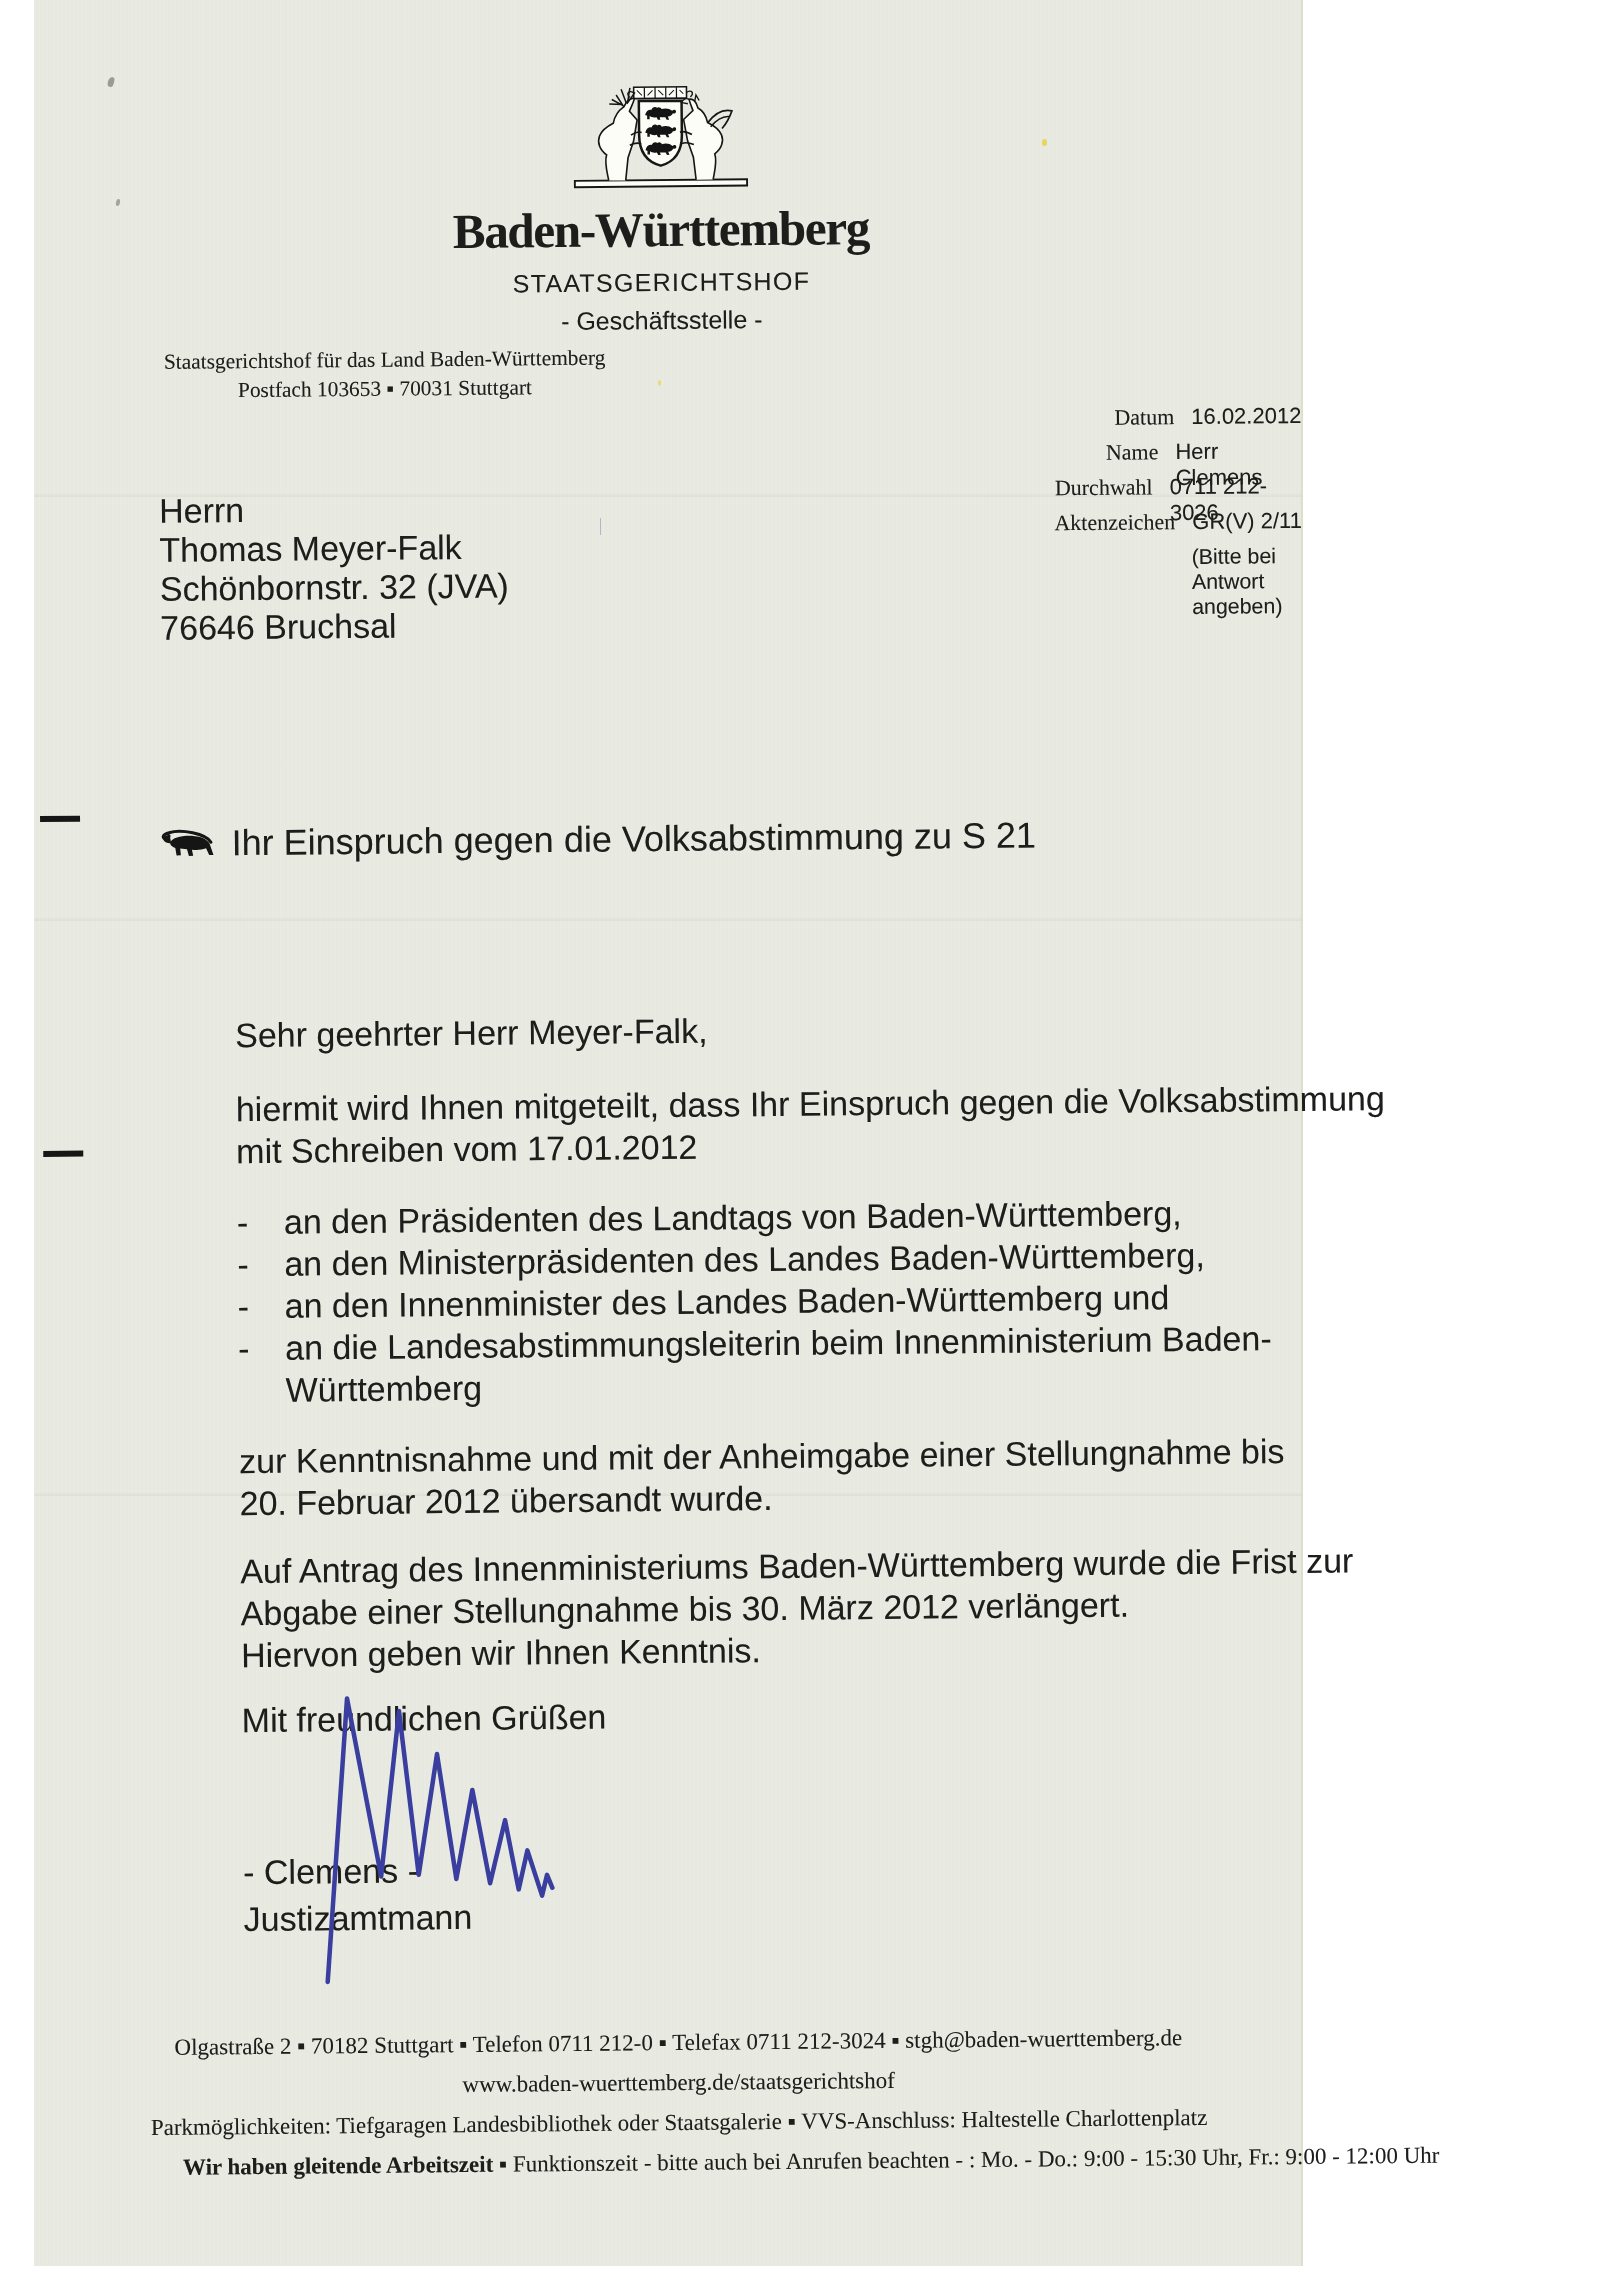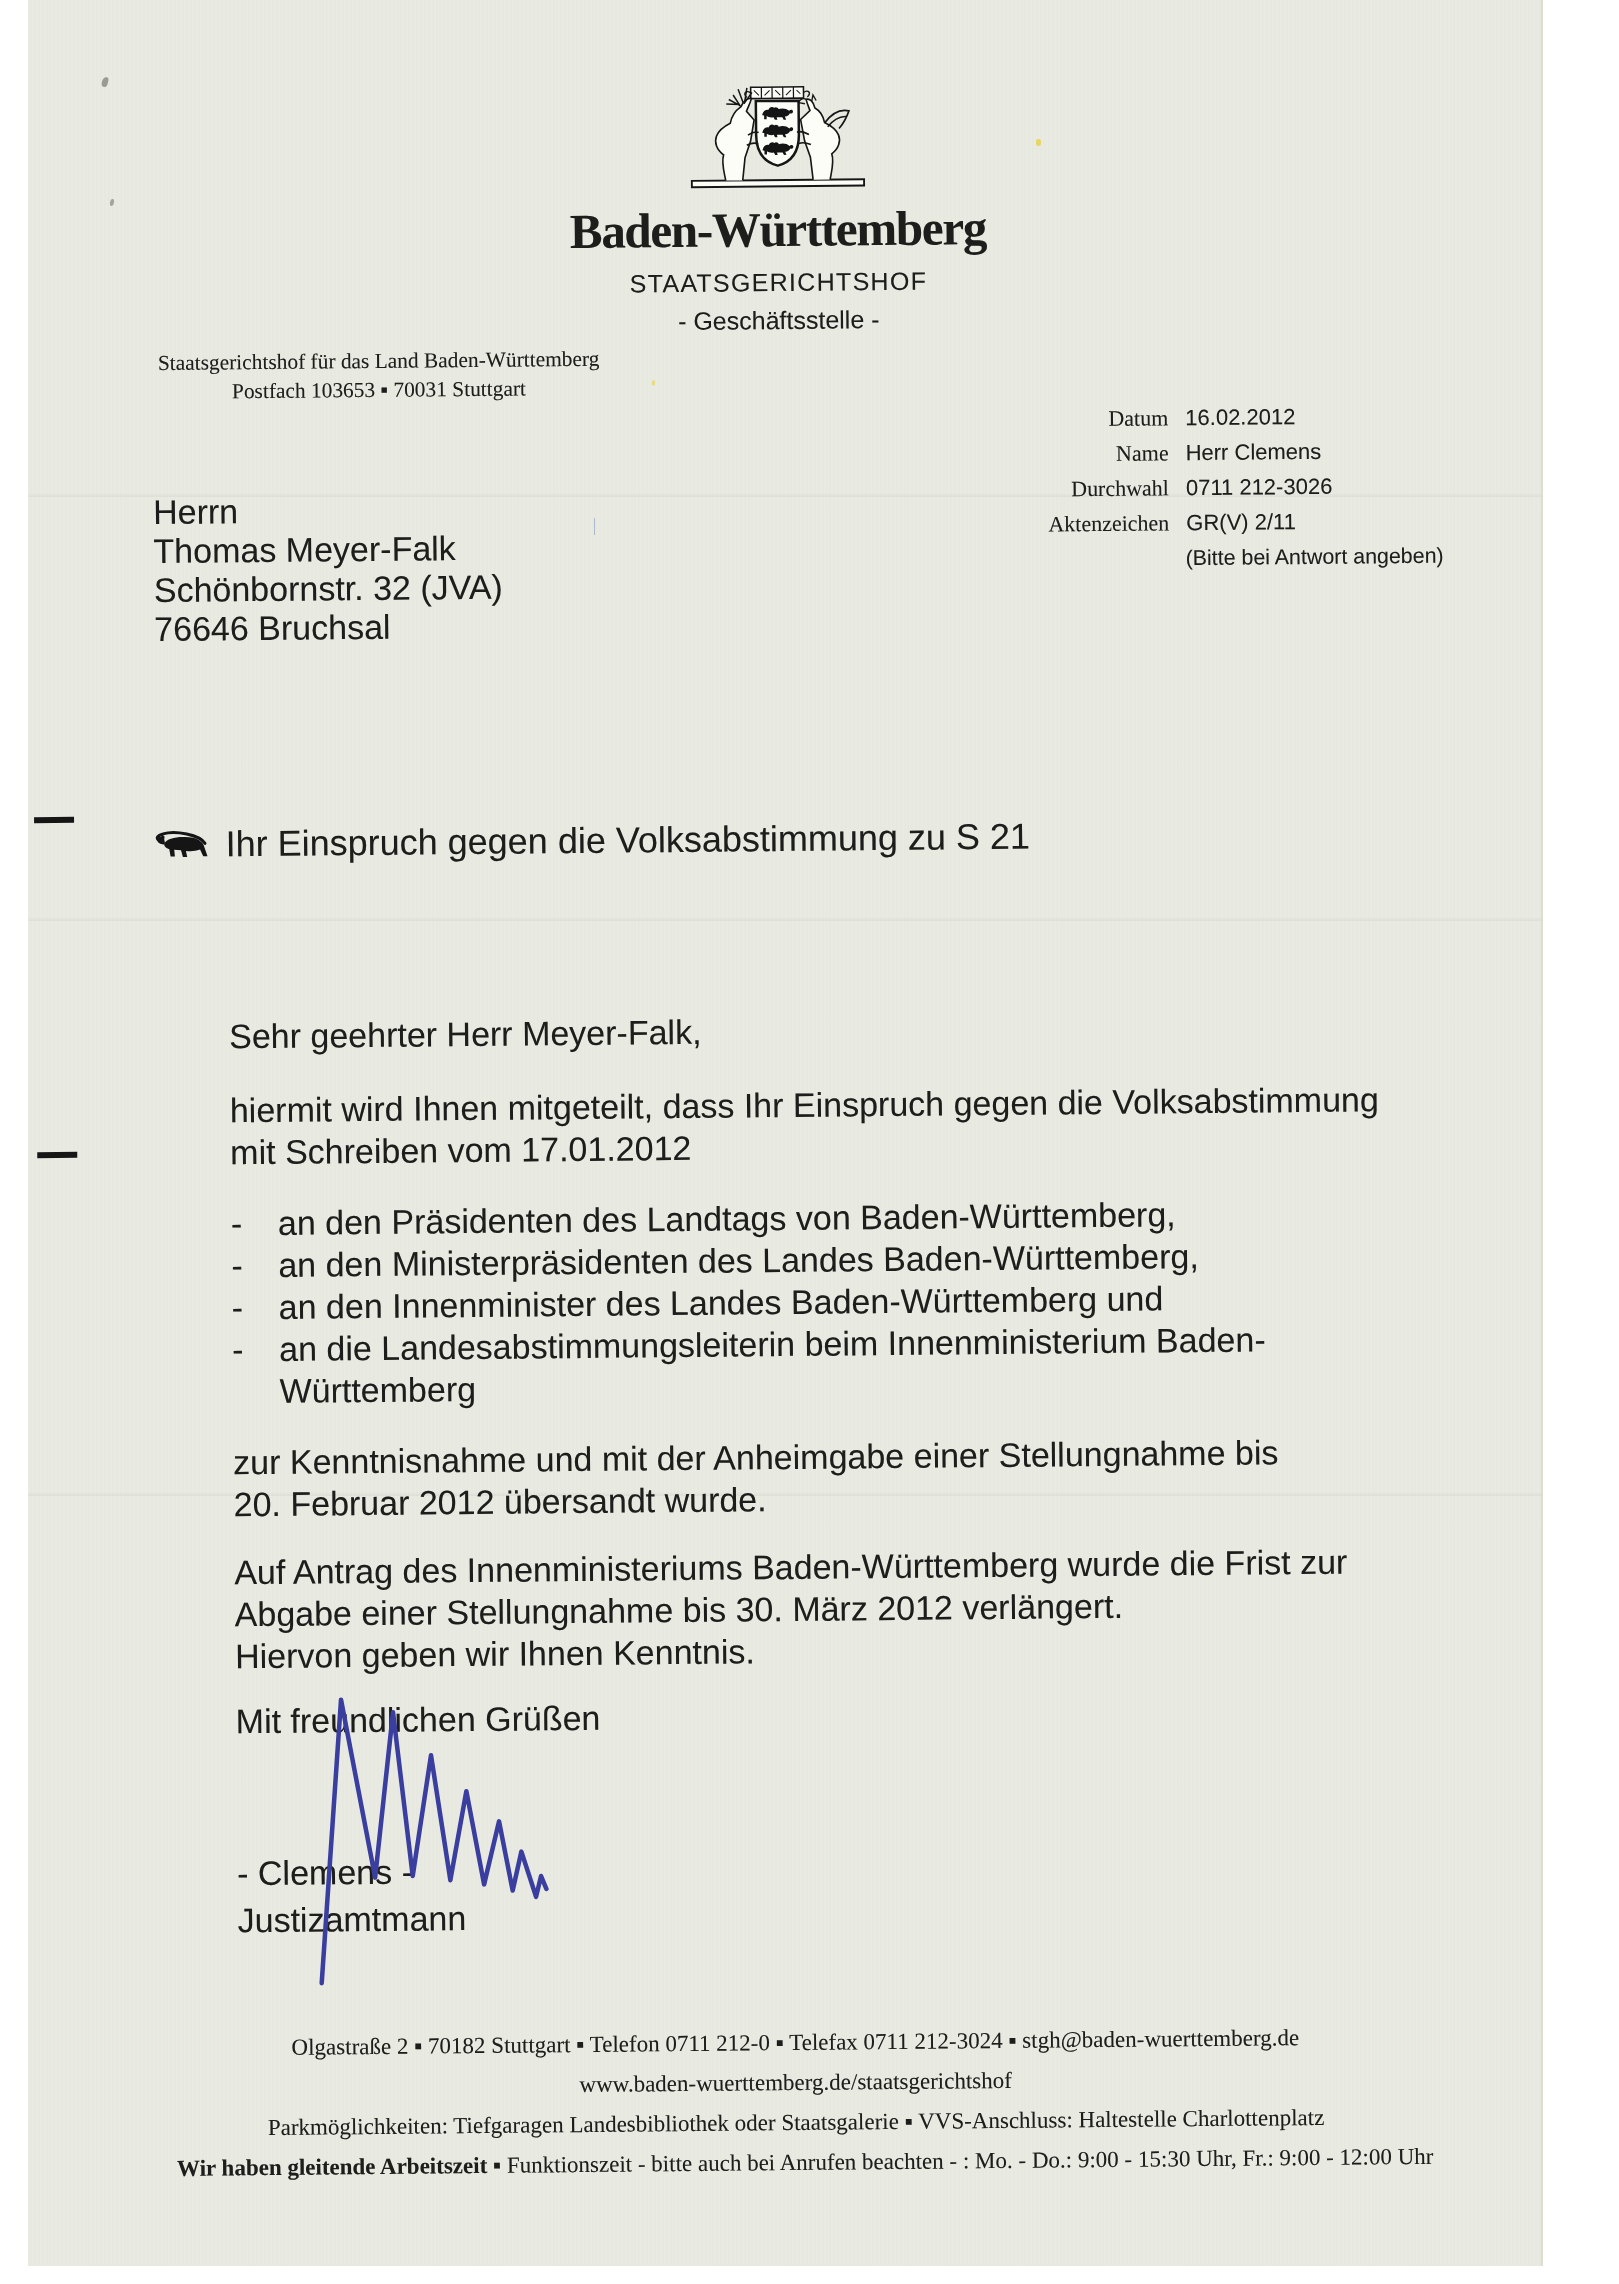--- a/index.html
+++ b/index.html
@@ -1,18 +1,18 @@
 <!DOCTYPE html>
 <html style="font-size:10.4px"><head>
 <meta charset="utf-8">
 <style>
   html,body{margin:0;padding:0;background:#ffffff;}
   .page{position:relative;width:1620px;height:2284px;background:#ffffff;overflow:hidden;
         font-family:"Liberation Sans", sans-serif;color:#1d1d1b;}
-  .paper{position:absolute;left:28px;top:0;width:1515px;height:2266px;background:#e9eae2;
+  .paper{position:absolute;left:34px;top:0;width:1269px;height:2266px;background:#e9eae2;
          background-image:repeating-linear-gradient(90deg, rgba(255,255,255,0.015) 0 1.9px, rgba(60,60,50,0.012) 1.9px 3.9px);}
   .tilt{position:absolute;inset:0;transform:rotate(-0.55deg);transform-origin:50% 45%;}
   .ink{text-shadow:0 0 0.6px rgba(20,20,20,0.28);}
   
   .lh{position:absolute;top:82px;left:0;right:0;text-align:center;}
   .arms{display:block;margin:0 auto;}
   .lh-region{margin-top:10.4px;font-family:"Liberation Serif", serif;font-weight:700;font-size:49px;letter-spacing:-1.3px;line-height:56px;}
   .lh-court{margin-top:9px;font-size:25px;letter-spacing:1.3px;line-height:30px;}
   .lh-office{margin-top:7.8px;font-size:25px;line-height:30px;}
   

